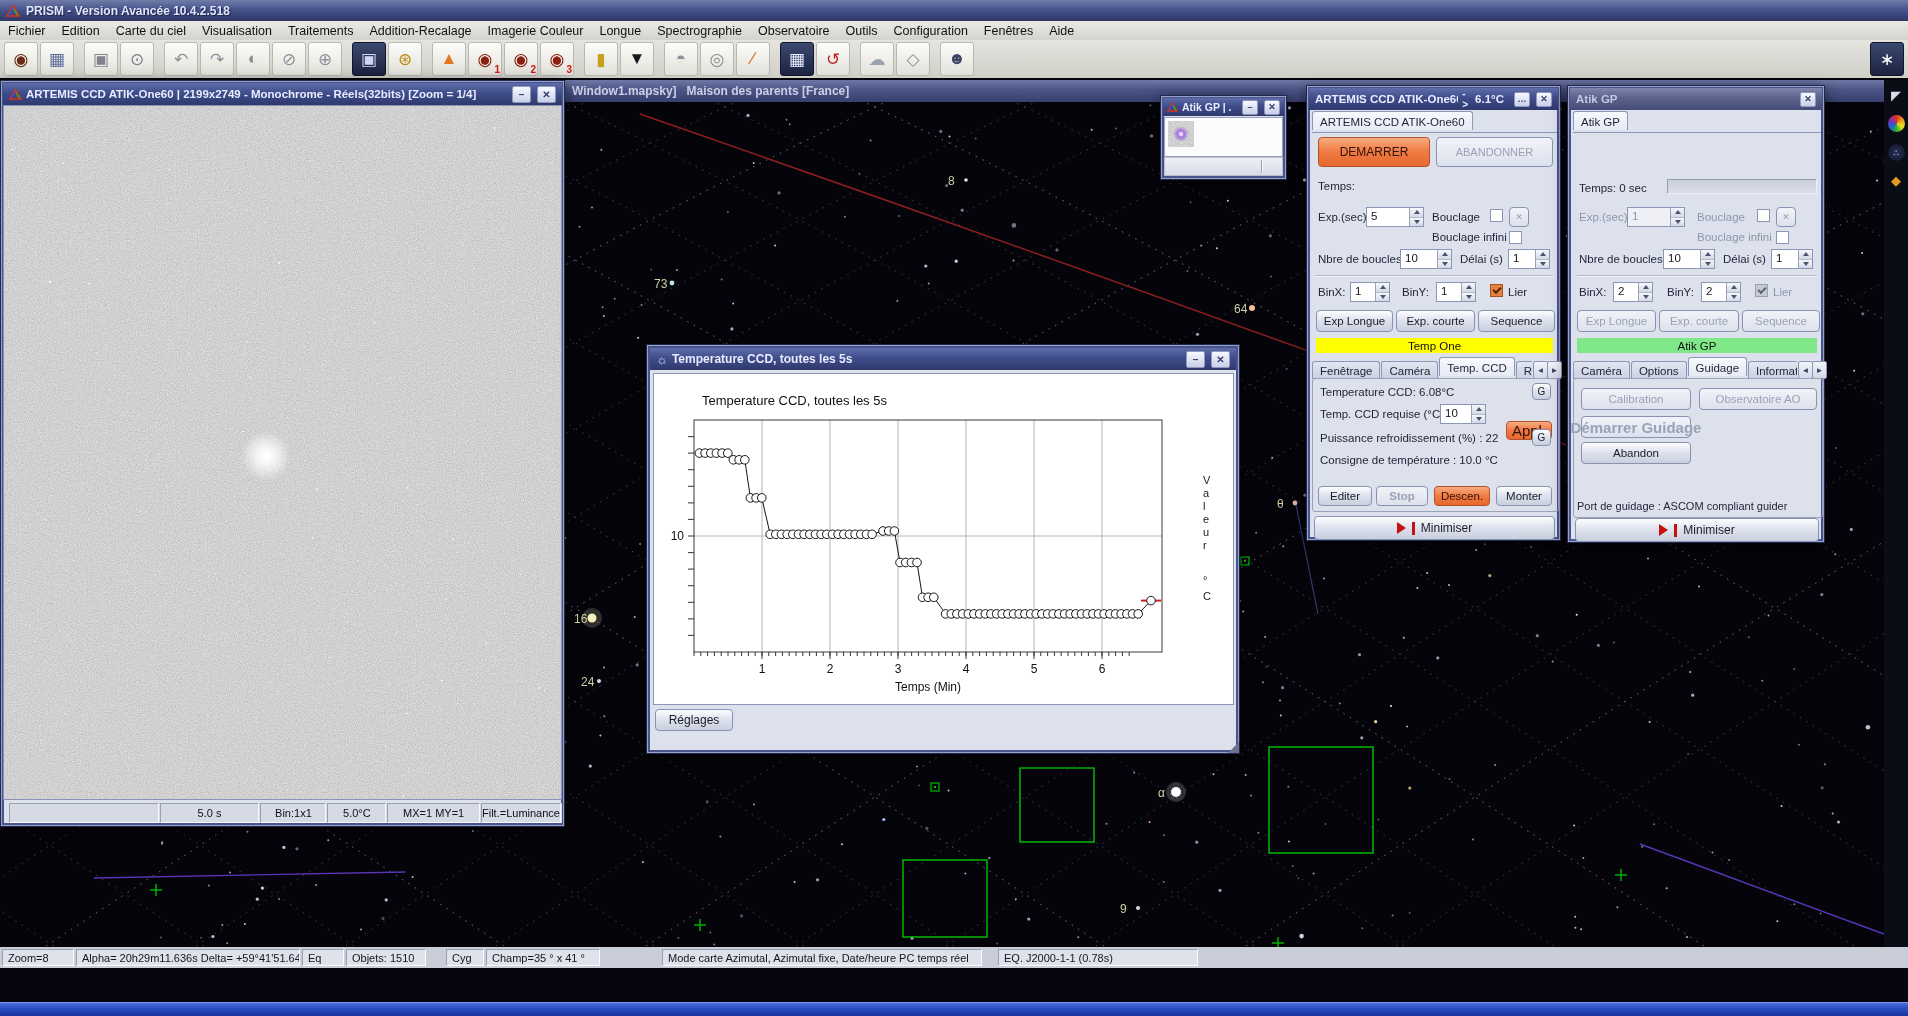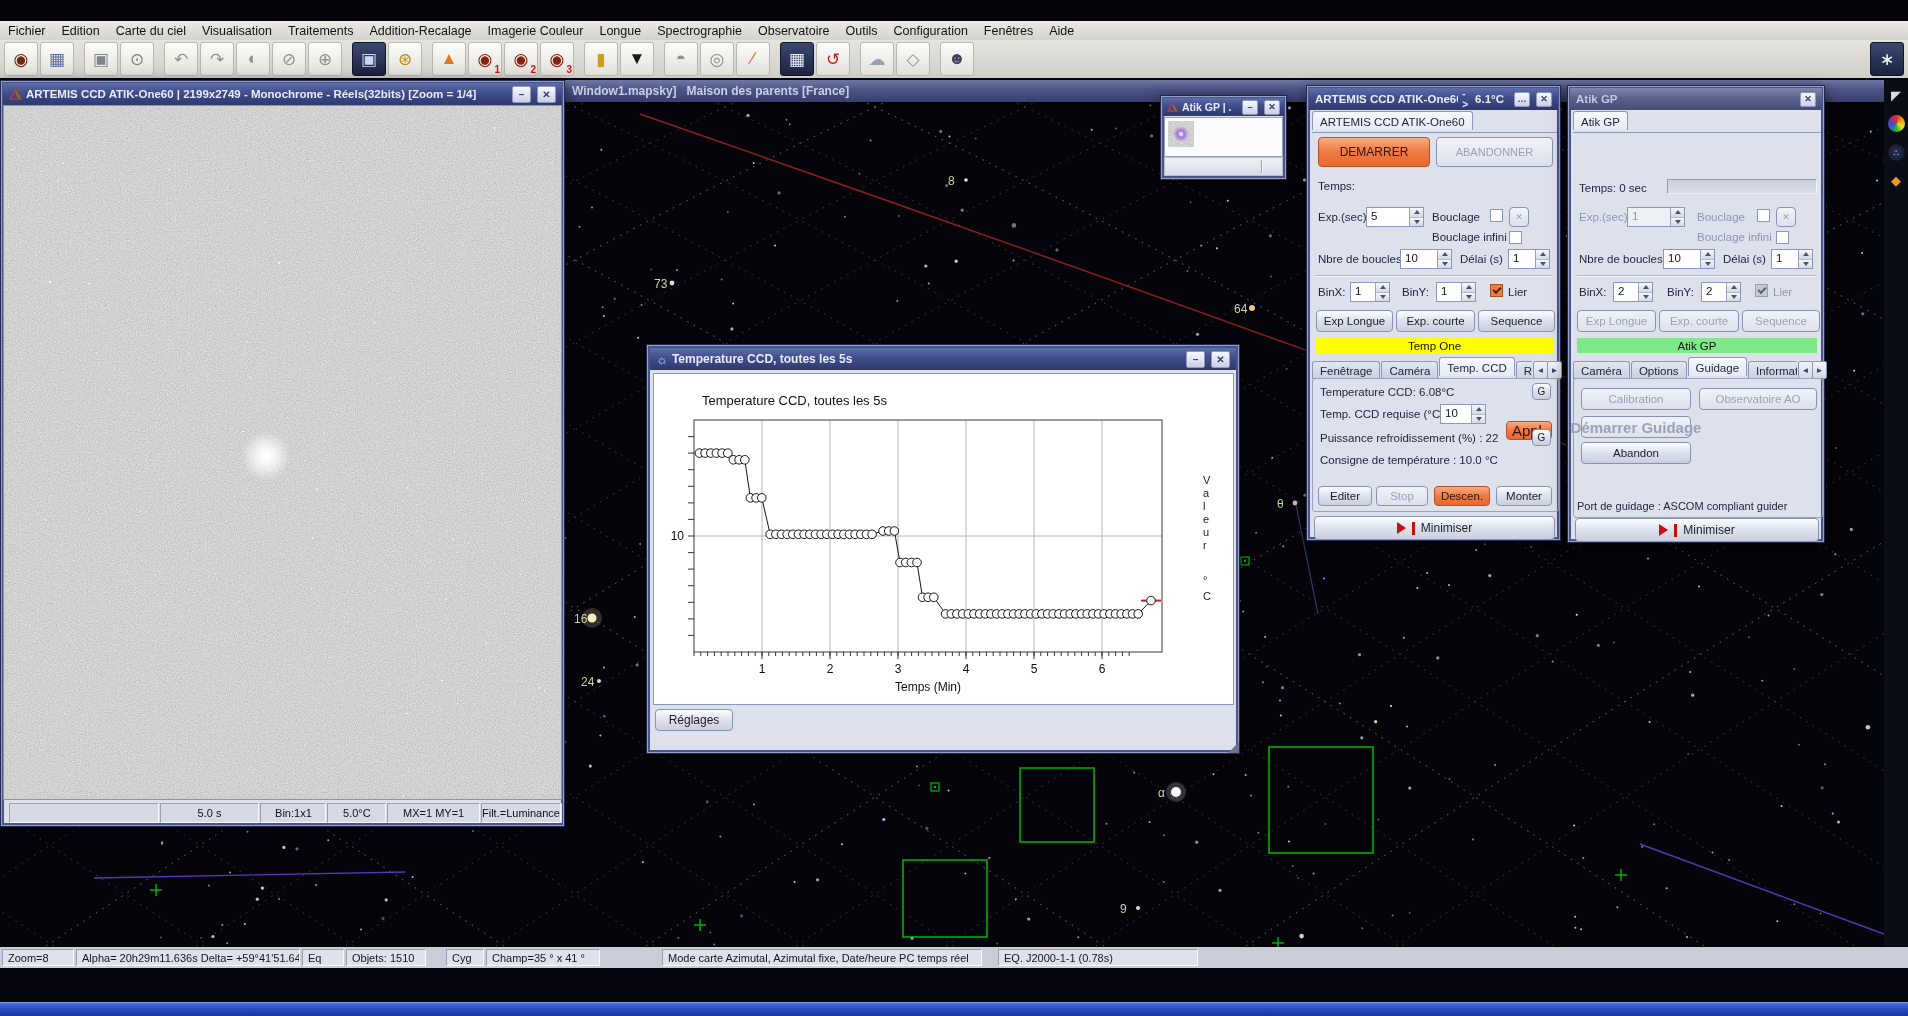--- a/index.html
+++ b/index.html
@@ -145,20 +145,30 @@
   #taskgap{position:absolute;left:0;top:968px;right:0;height:34px;background:#06060f;}
   #taskbar{position:absolute;left:0;top:1002px;right:0;height:14px;
     background:linear-gradient(#4a6ede,#2a4ec0 40%,#16309a);border-top:1px solid #7a97ee;}
   svg text{font-family:"Liberation Sans",sans-serif;}
 </style>
 </head>
 <body>
 
 <div id="app">
 
+  <div class="titlebar-app">
+    <span style="display:flex">
+      <svg width="14" height="12">
+          <path d="M7 1 L13 11 L1 11 Z" fill="none" stroke="#e03010" stroke-width="1.6"></path>
+          <path d="M7 3 L11.5 10.5" stroke="#30b030" stroke-width="1.4"></path>
+          <path d="M7 3 L2.5 10.5" stroke="#3050e0" stroke-width="1.4"></path>
+        </svg>
+    </span>
+    <span>PRISM - Version Avancée  10.4.2.518</span>
+  </div>
 
   <div id="menubar" class="menubar">
       <div class="mi">Fichier</div>
       <div class="mi">Edition</div>
       <div class="mi">Carte du ciel</div>
       <div class="mi">Visualisation</div>
       <div class="mi">Traitements</div>
       <div class="mi">Addition-Recalage</div>
       <div class="mi">Imagerie Couleur</div>
       <div class="mi">Longue</div>
@@ -1311,21 +1321,21 @@
             <div class="ab">
               <div class="tri-dn"></div>
             </div>
           </div>
         </div>
         <div class="btn orange" style="position: absolute; left: 196px; top: 311px; width: 46px; height: 19px; font-size: 15px;">Appl.</div>
         <div class="lbl" style="position: absolute; left: 10px; top: 322px;">Puissance refroidissement (%) : 22</div>
         <div class="btn" style="position: absolute; left: 222px; top: 319px; width: 19px; height: 17px; font-size: 10px;">G</div>
         <div class="lbl" style="position: absolute; left: 10px; top: 344px;">Consigne de température : 10.0 °C</div>
         <div class="btn" style="position: absolute; left: 8px; top: 376px; width: 54px; height: 20px; font-size: 11.5px;">Editer</div>
-        <div class="btn dis" style="position: absolute; left: 66px; top: 376px; width: 52px; height: 20px; font-size: 11.5px;">Stop</div>
+        <div class="btn dis" style="position: absolute; left: 66px; top: 376px; width: 52px; height: 20px; font-size: 11.5px; font-weight: bold;">Stop</div>
         <div class="btn orange" style="position: absolute; left: 124px; top: 376px; width: 56px; height: 20px; font-size: 11.5px;">Descen.</div>
         <div class="btn" style="position: absolute; left: 186px; top: 376px; width: 56px; height: 20px; font-size: 11.5px;">Monter</div>
         <div class="btn" style="position: absolute; left: 4px; top: 406px; width: 241px; height: 24px; font-size: 12px;">
           <span class="redarr"></span>
           <span class="redbar"></span>
           <span>Minimiser</span>
         </div>
       </div>
   </div>
 

